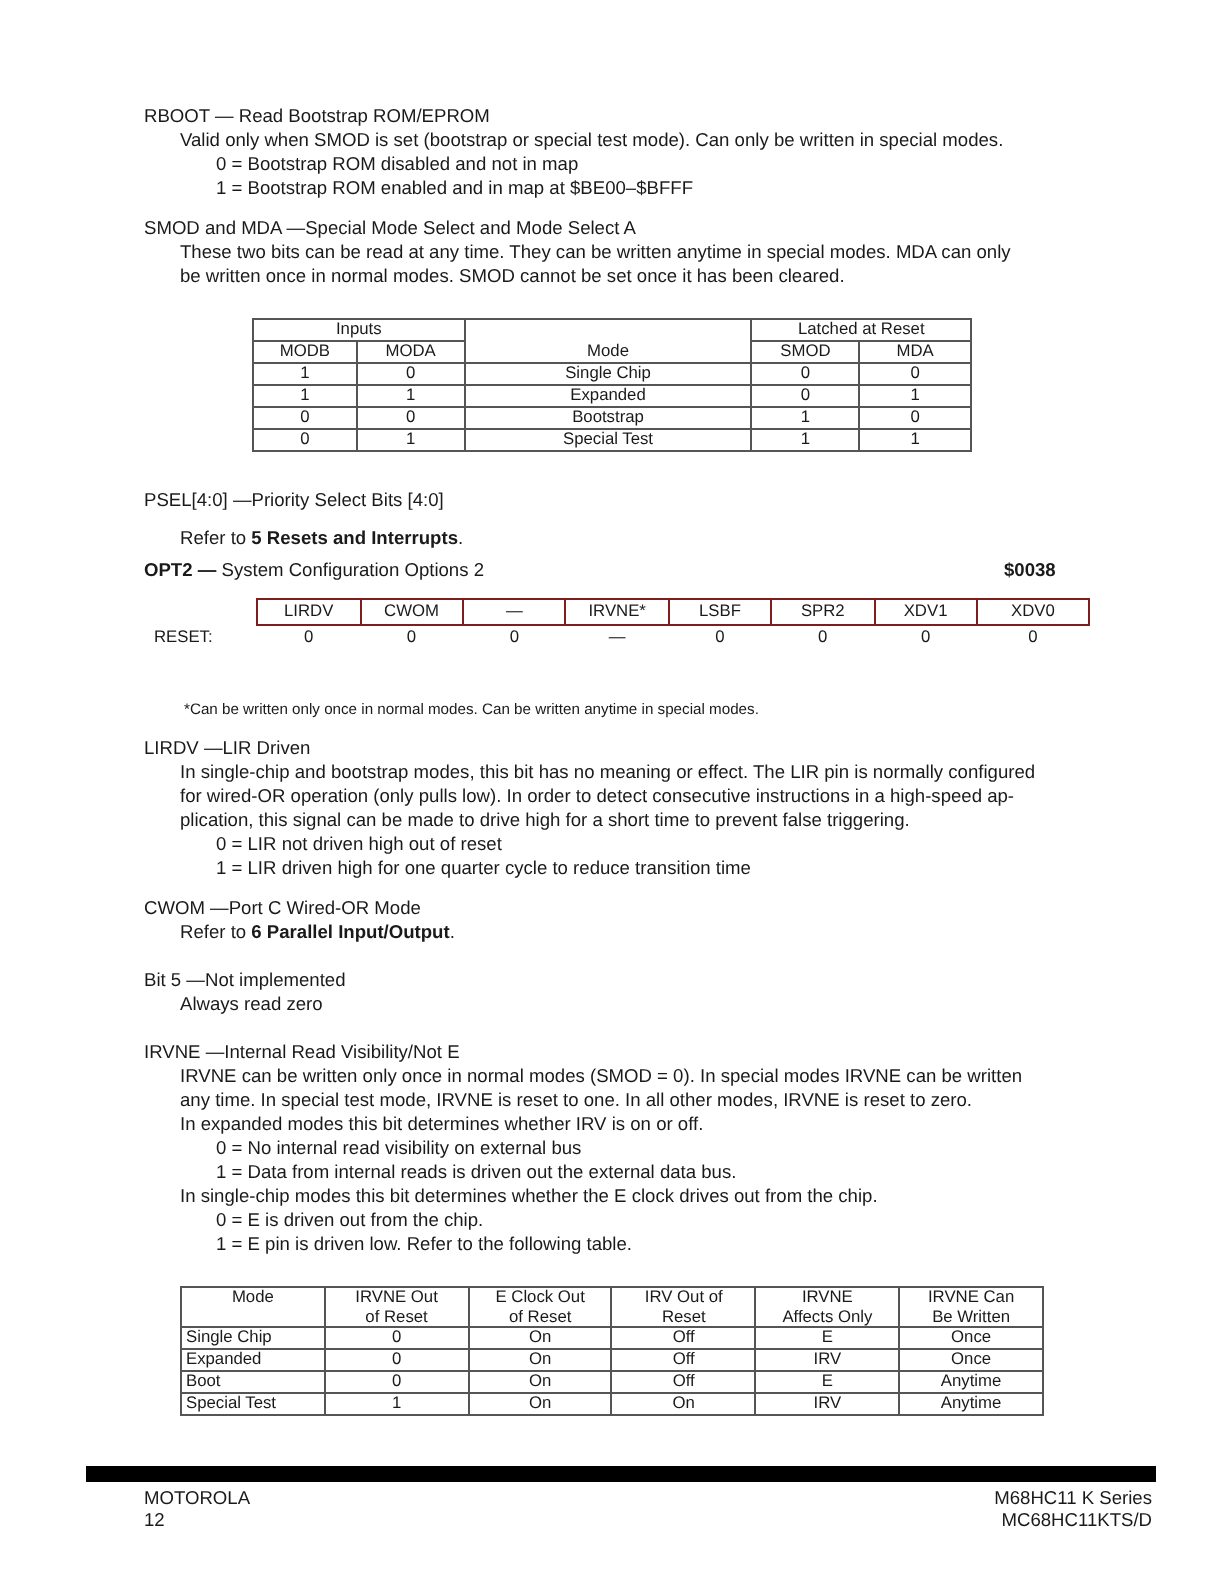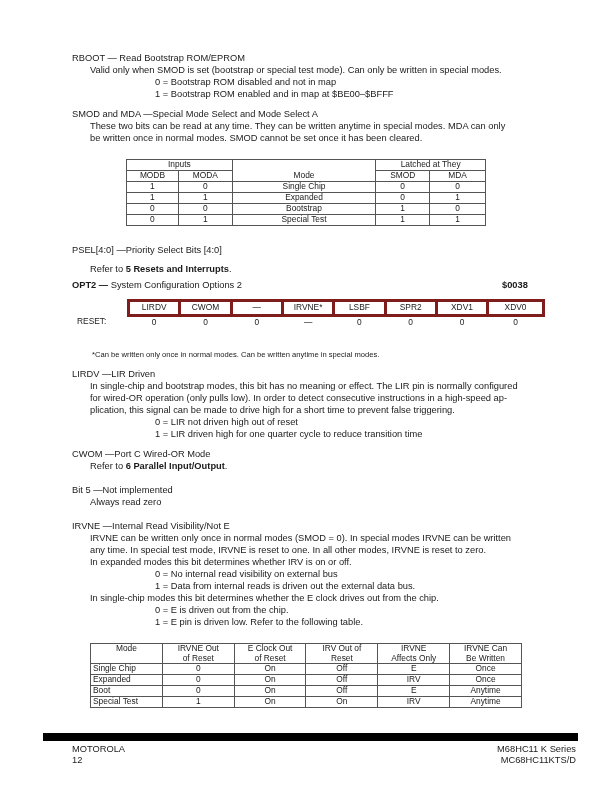--- a/index.html
+++ b/index.html
@@ -1,28 +1,28 @@
 <!DOCTYPE html>
 <html><head>
 <meta charset="utf-8">
 <style>
   html, body { margin:0; padding:0; background:#fff; }
   body { width:612px; height:792px; position:relative; overflow:hidden;
          font-family:"Liberation Sans", sans-serif; color:#1a1a1a; font-size:9.3px; line-height:11.6px; }
   .abs { position:absolute; }
   .h { left:72px; }
   .i1 { left:90px; }
-  .i2 { left:108px;margin-left:47px; }
+  .i2 { left:108px; }
   b, .bold { font-weight:bold; }
   table { border-collapse:collapse; font-size:8.4px; line-height:9.6px; }
   td, th { border:1px solid #555; text-align:center; padding:0 2px; height:10px; }
   th { font-weight:normal; }
   .left { text-align:left; }
   .reg td { border:none; height:12px; font-size:8.4px; }
-  .reg td.box { border:3px solid #7f1d1d;margin-top:32px; }
+  .reg td.box { border:1px solid #7f1d1d;margin-top:32px; }
   .bar { left:43px; top:733px; width:535px; height:8px; background:#000; }
   .foot { font-size:9.3px; line-height:11px; }
 </style>
 </head>
 <body>
 
 <div class="abs h" style="top:53px">RBOOT — Read Bootstrap ROM/EPROM</div>
 <div class="abs i1" style="top:65px">Valid only when SMOD is set (bootstrap or special test mode). Can only be written in special modes.</div>
 <div class="abs i2" style="top:77px">0 = Bootstrap ROM disabled and not in map</div>
 <div class="abs i2" style="top:89px">1 = Bootstrap ROM enabled and in map at $BE00–$BFFF</div>
@@ -36,21 +36,21 @@
       <col style="width:52px">
       <col style="width:54px">
       <col style="width:144px">
       <col style="width:54px">
       <col style="width:56px">
     </colgroup>
   <tbody>
       <tr>
     <th colspan="2">Inputs</th>
     <th rowspan="2" style="vertical-align:bottom">Mode</th>
-    <th colspan="2">Latched at They</th>
+    <th colspan="2">Latched at Reset</th>
   </tr>
   <tr>
     <th>MODB</th>
     <th>MODA</th>
     <th>SMOD</th>
     <th>MDA</th>
   </tr>
   <tr>
     <td>1</td>
     <td>0</td>

